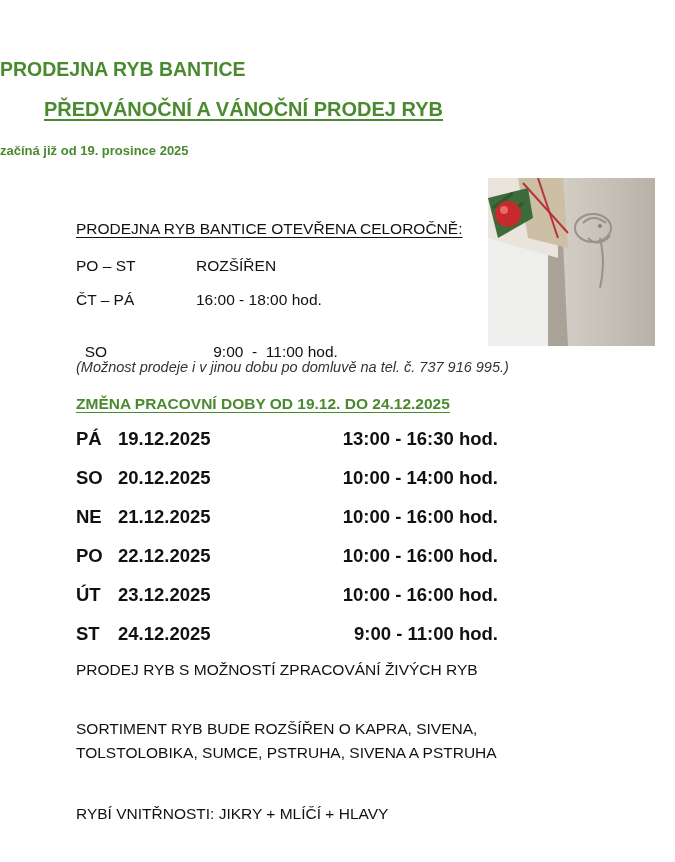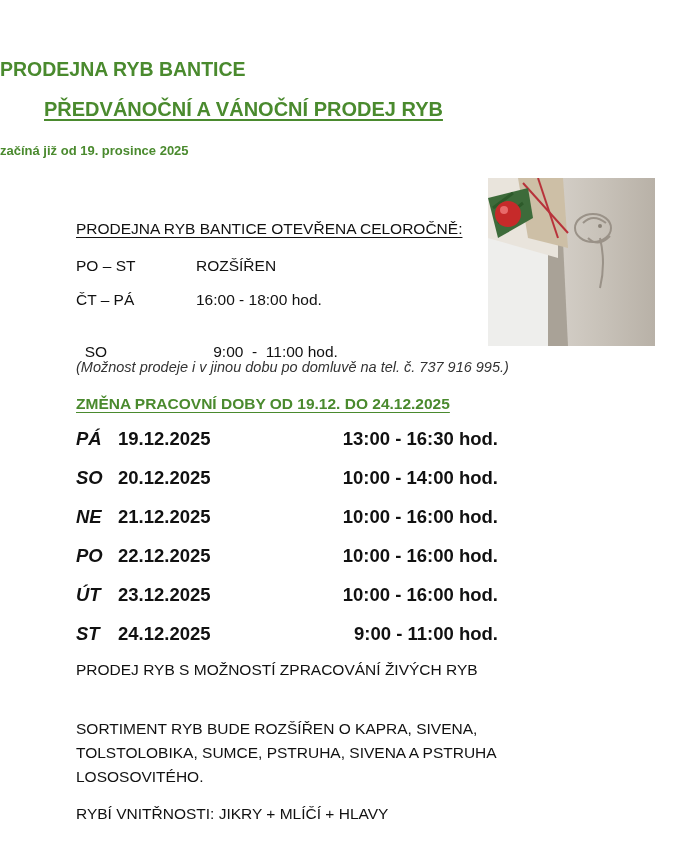--- a/index.html
+++ b/index.html
@@ -10,21 +10,21 @@
     .t1 { top: 58px; font-size: 19.5px; }
     .t2 { top: 98px; font-size: 20px; text-decoration: underline; text-underline-offset: 3px; margin-left: 44px; }
     .t3 { top: 143px; font-size: 13px; text-underline-offset: 3px; }
     .abs { position: absolute; }
     .sec1 { left: 76px; top: 220px; font-size: 15.5px; text-decoration: underline; text-underline-offset: 3px; }
     .hrow { position: absolute; left: 76px; font-size: 15.5px; font-weight: 500; }
     .hrow .d { display: inline-block; width: 120px; }
     .note { left: 76px; top: 359px; font-size: 14.5px; font-style: italic; color: #333; }
     .sec2 { left: 76px; top: 395px; font-size: 15.5px; font-weight: bold; text-decoration: underline; text-underline-offset: 3px; }
     .srow { position: absolute; left: 76px; width: 430px; font-size: 18.5px; font-weight: bold; }
-    .srow .day { display: inline-block; width: 42px; font-style: italic; }
+    .srow .day { display: inline-block; width: 42px; }
     .srow .date { display: inline-block; width: 160px; }
     .srow .time { position: absolute; right: 8px; }
     .p { position: absolute; left: 76px; font-size: 15.5px; line-height: 24px; }
     .b { font-weight: normal; }
     .photo { position: absolute; left: 488px; top: 178px; width: 167px; height: 168px; overflow: hidden; }
   </style>
 </head>
 <body>
 
 <div class="title t1 green">PRODEJNA RYB BANTICE</div>
@@ -78,16 +78,15 @@
 <div class="srow" style="top:584px"><span class="day">ÚT</span><span class="date">23.12.2025</span><span class="time">10:00 - 16:00 hod.</span></div>
 <div class="srow" style="top:623px"><span class="day">ST</span><span class="date">24.12.2025</span><span class="time">9:00 - 11:00 hod.</span></div>
 
 <div class="p b" style="top:658px">
   <div>PRODEJ RYB S MOŽNOSTÍ ZPRACOVÁNÍ ŽIVÝCH RYB</div>
 </div>
 
 <div class="p" style="top:717px">
   <div><span>SORTIMENT RYB BUDE ROZŠÍŘEN O </span><span class="b">KAPRA, SIVENA,</span></div>
   <div class="b">TOLSTOLOBIKA, SUMCE, PSTRUHA, SIVENA A PSTRUHA</div>
-  <div class="b">LOSOSOVITÉHO.</div>
 </div>
 
 <div class="p b" style="top:802px">RYBÍ VNITŘNOSTI: JIKRY + MLÍČÍ + HLAVY</div>
 
 </body></html>

